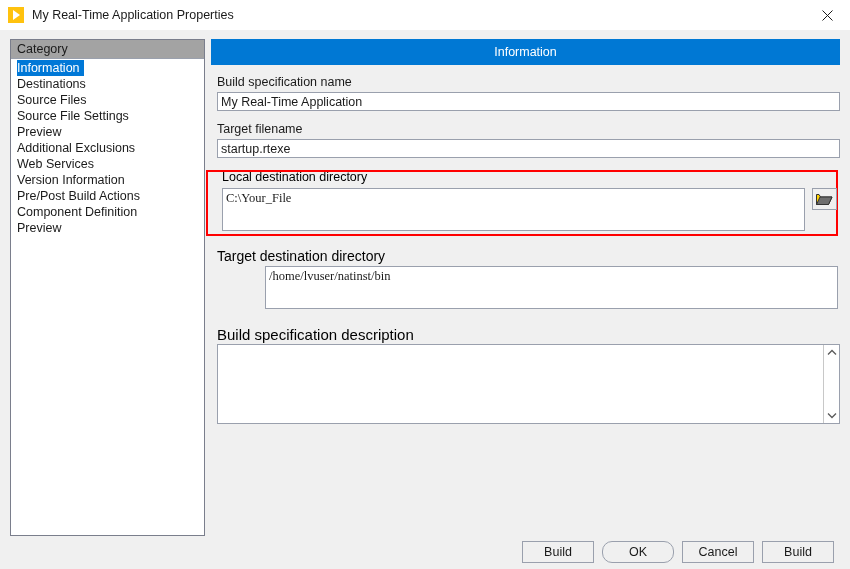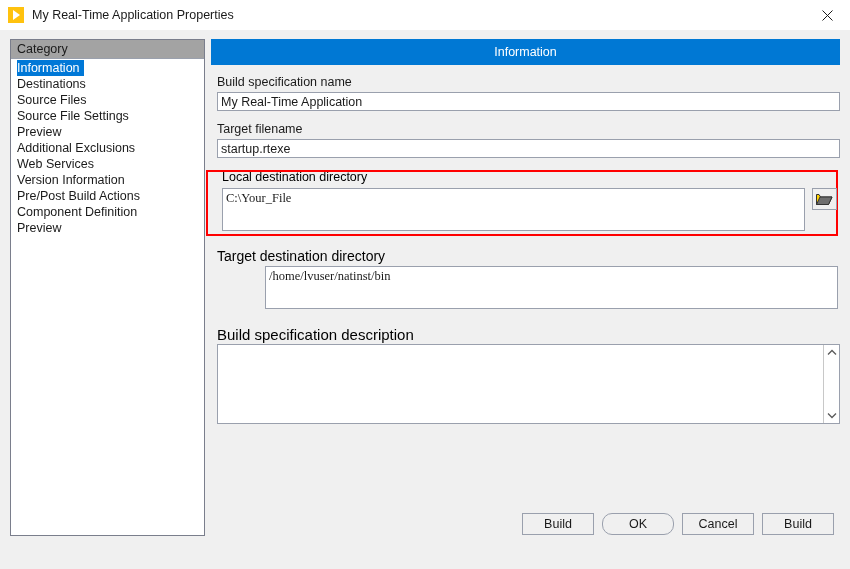--- a/index.html
+++ b/index.html
@@ -224,21 +224,21 @@
   .scroll-arrow {
     color: #606060;
     font-size: 10px;
     line-height: 10px;
   }
   .scroll-arrow svg { display: block; }
 
   
   .button-row {
     position: absolute;
-    left: 0; top: 483px;
+    left: 0; top: 511px;
     width: 850px; height: 26px;
   }
   .dlg-btn {
     position: absolute;
     top: 0;
     width: 72px; height: 22px;
     background: #f0f0f0;
     border: 1px solid #9aa0ad;
     font-size: 12.5px;
     color: #1a1a1a;

